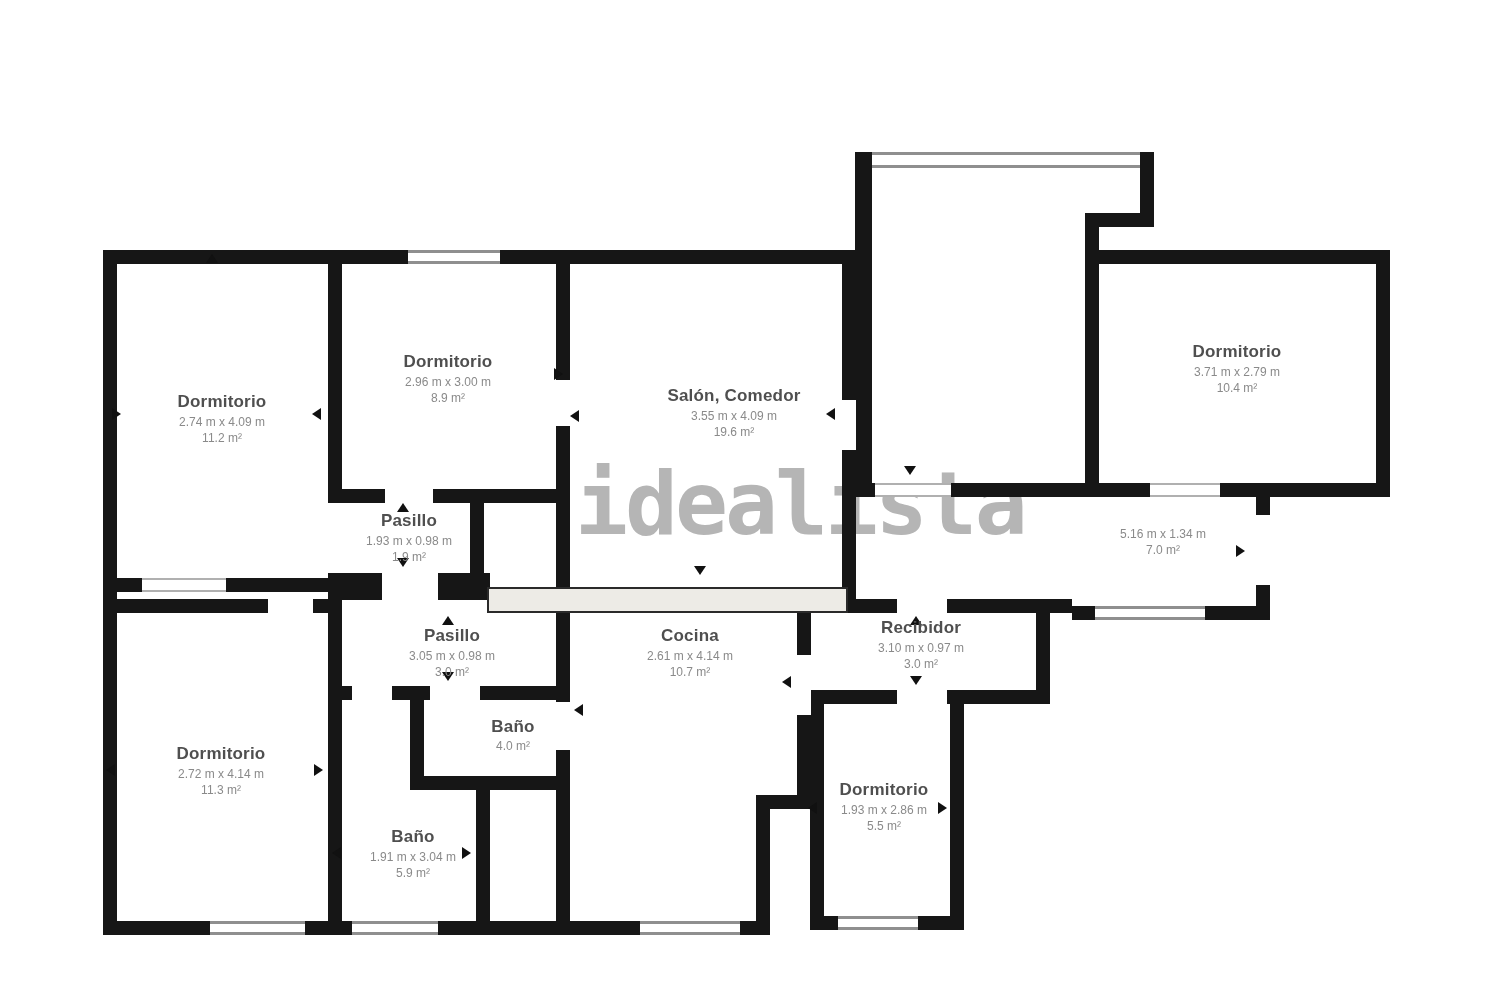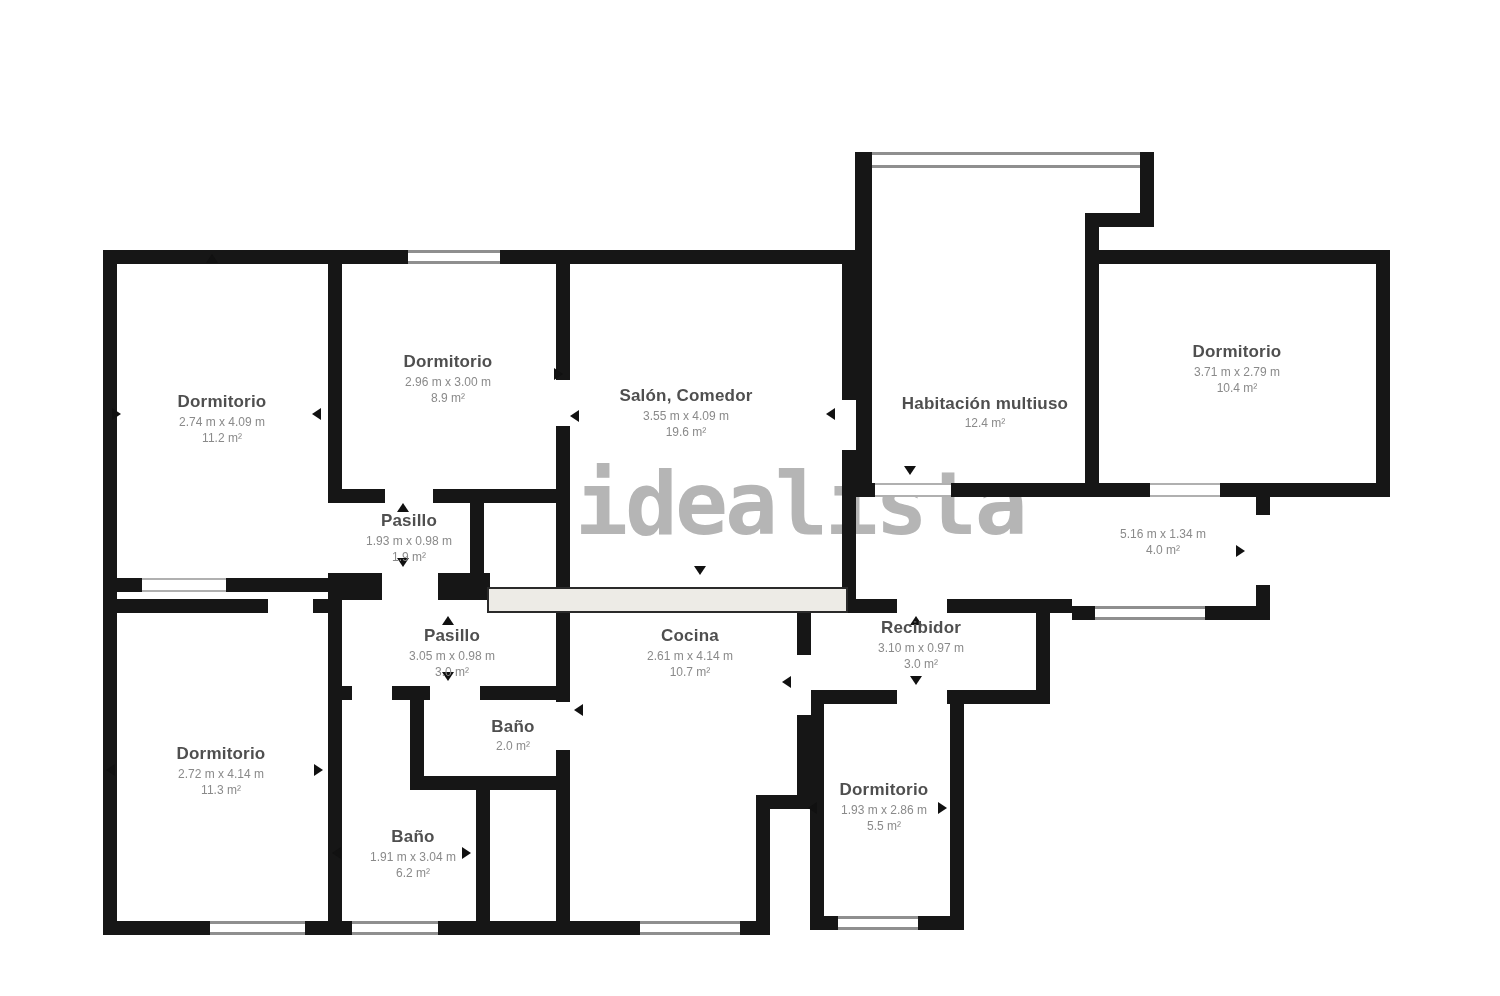--- a/index.html
+++ b/index.html
@@ -126,40 +126,36 @@
     <div class="rdims">2.74 m x 4.09 m</div>
     <div class="rarea">11.2 m²</div>
   </div>
 
   <div class="room-label" style="left:448px;top:378px">
     <div class="rname">Dormitorio</div>
     <div class="rdims">2.96 m x 3.00 m</div>
     <div class="rarea">8.9 m²</div>
   </div>
 
-  <div class="room-label" style="left:686px;top:412px">
+  <div class="room-label" style="left:734px;top:412px">
     <div class="rname">Salón, Comedor</div>
     <div class="rdims">3.55 m x 4.09 m</div>
     <div class="rarea">19.6 m²</div>
   </div>
 
-  <div class="room-label" style="left:985px;top:412px">
-    <div class="rname">Habitación multiuso</div>
-    <div class="rarea">12.4 m²</div>
-  </div>
 
   <div class="room-label" style="left:1237px;top:368px">
     <div class="rname">Dormitorio</div>
     <div class="rdims">3.71 m x 2.79 m</div>
     <div class="rarea">10.4 m²</div>
   </div>
 
   <div class="room-label" style="left:1163px;top:540px">
     <div class="rdims">5.16 m x 1.34 m</div>
-    <div class="rarea">4.0 m²</div>
+    <div class="rarea">7.0 m²</div>
   </div>
 
   <div class="room-label" style="left:409px;top:537px">
     <div class="rname">Pasillo</div>
     <div class="rdims">1.93 m x 0.98 m</div>
     <div class="rarea">1.9 m²</div>
   </div>
 
   <div class="room-label" style="left:452px;top:652px">
     <div class="rname">Pasillo</div>
@@ -180,27 +176,27 @@
   </div>
 
   <div class="room-label" style="left:221px;top:770px">
     <div class="rname">Dormitorio</div>
     <div class="rdims">2.72 m x 4.14 m</div>
     <div class="rarea">11.3 m²</div>
   </div>
 
   <div class="room-label" style="left:513px;top:735px">
     <div class="rname">Baño</div>
-    <div class="rarea">2.0 m²</div>
+    <div class="rarea">4.0 m²</div>
   </div>
 
   <div class="room-label" style="left:413px;top:853px">
     <div class="rname">Baño</div>
     <div class="rdims">1.91 m x 3.04 m</div>
-    <div class="rarea">6.2 m²</div>
+    <div class="rarea">5.9 m²</div>
   </div>
 
   <div class="room-label" style="left:884px;top:806px">
     <div class="rname">Dormitorio</div>
     <div class="rdims">1.93 m x 2.86 m</div>
     <div class="rarea">5.5 m²</div>
   </div>
 
 </div>
 

